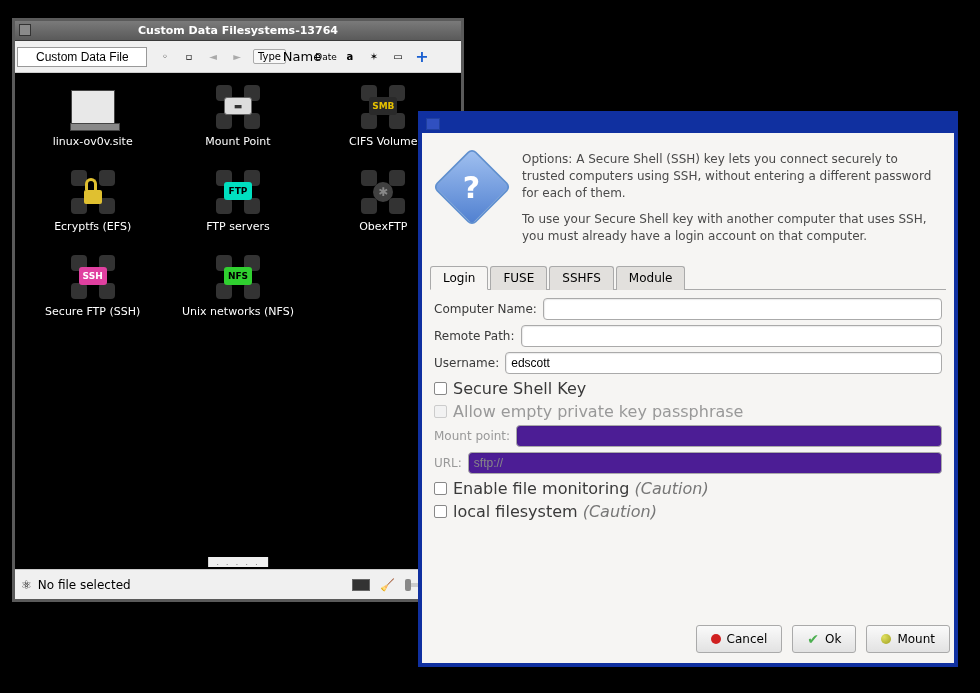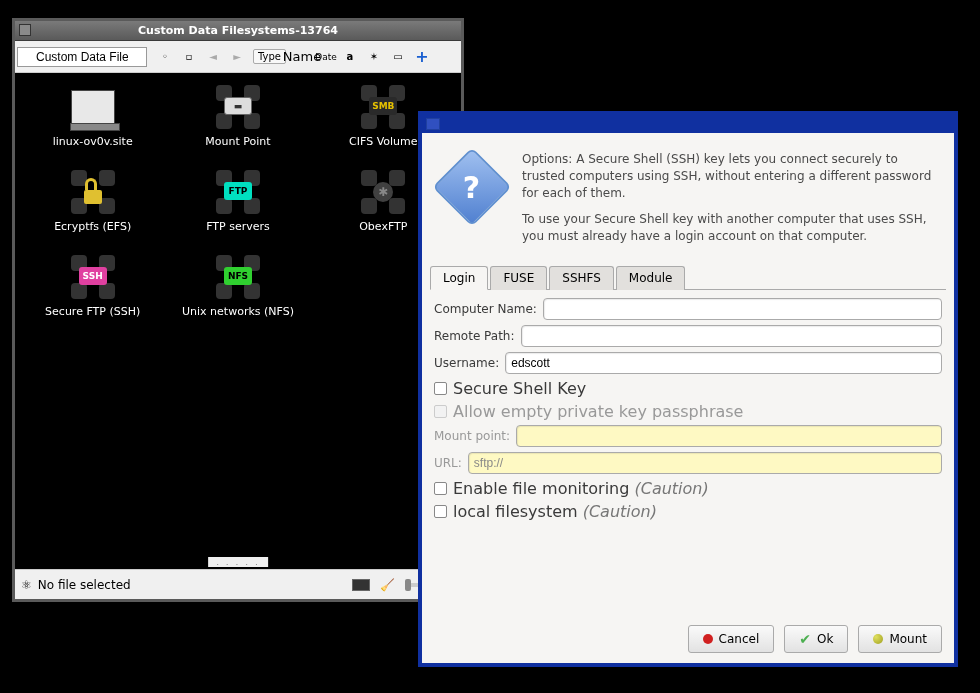--- a/index.html
+++ b/index.html
@@ -61,29 +61,29 @@
 
 .tabs { display: flex; margin: 0 8px; border-bottom: 1px solid #aaa; }
 .tab { padding: 4px 12px; border: 1px solid #aaa; border-bottom: none; background: #e2e0dd; margin-right: 2px; border-radius: 3px 3px 0 0; cursor: pointer; font-size: 12px; position: relative; top: 1px; }
 .tab.active { background: #f6f5f3; border-bottom: 1px solid #f6f5f3; }
 
 .form { padding: 8px 12px; }
 .form-row { display: flex; align-items: center; margin-bottom: 5px; }
 .form-label { font-size: 12px; color: #3a3a3a; margin-right: 6px; white-space: nowrap; }
 .form-label.disabled { color: #999; }
 .form-input { flex: 1; border: 1px solid #aaa; padding: 3px 5px; font-size: 12px; background: #fff; border-radius: 4px; box-shadow: inset 1px 1px 1px rgba(0,0,0,0.08); }
-.form-input:disabled { background: #fef9c3; color: #888; }
+.form-input:disabled { background: #4c1d95; color: #888; }
 .chk-row { display: flex; align-items: center; margin: 4px 0 4px 0; }
 .chk { width: 13px; height: 13px; border: 1px solid #888; background: #fff; margin-right: 6px; border-radius: 2px; }
 .chk.disabled { border-color: #ccc; background: #f2f2f2; }
 .chk-label { font-size: 16px; color: #3a3a3a; }
 .chk-label.disabled { color: #999; }
 .caution { font-style: italic; color: #777; }
 
-.dlg-buttons { position: absolute; bottom: 10px; right: 12px; display: flex; gap: 10px; }
+.dlg-buttons { position: absolute; bottom: 10px; right: 4px; display: flex; gap: 10px; }
 .btn { padding: 5px 14px; border: 1px solid #aaa; background: linear-gradient(to bottom, #fafafa, #e2e2e2); border-radius: 3px; cursor: pointer; display: flex; align-items: center; gap: 6px; font-size: 12px; }
 .btn-dot { width: 10px; height: 10px; border-radius: 50%; }
 .dot-red { background: #d02020; }
 .dot-yellow { background: #e0e030; }
 .dot-check { color: #4caf50; font-size: 14px; font-weight: bold; }
 </style>
 </head>
 <body>
 
 <div class="main-window">

